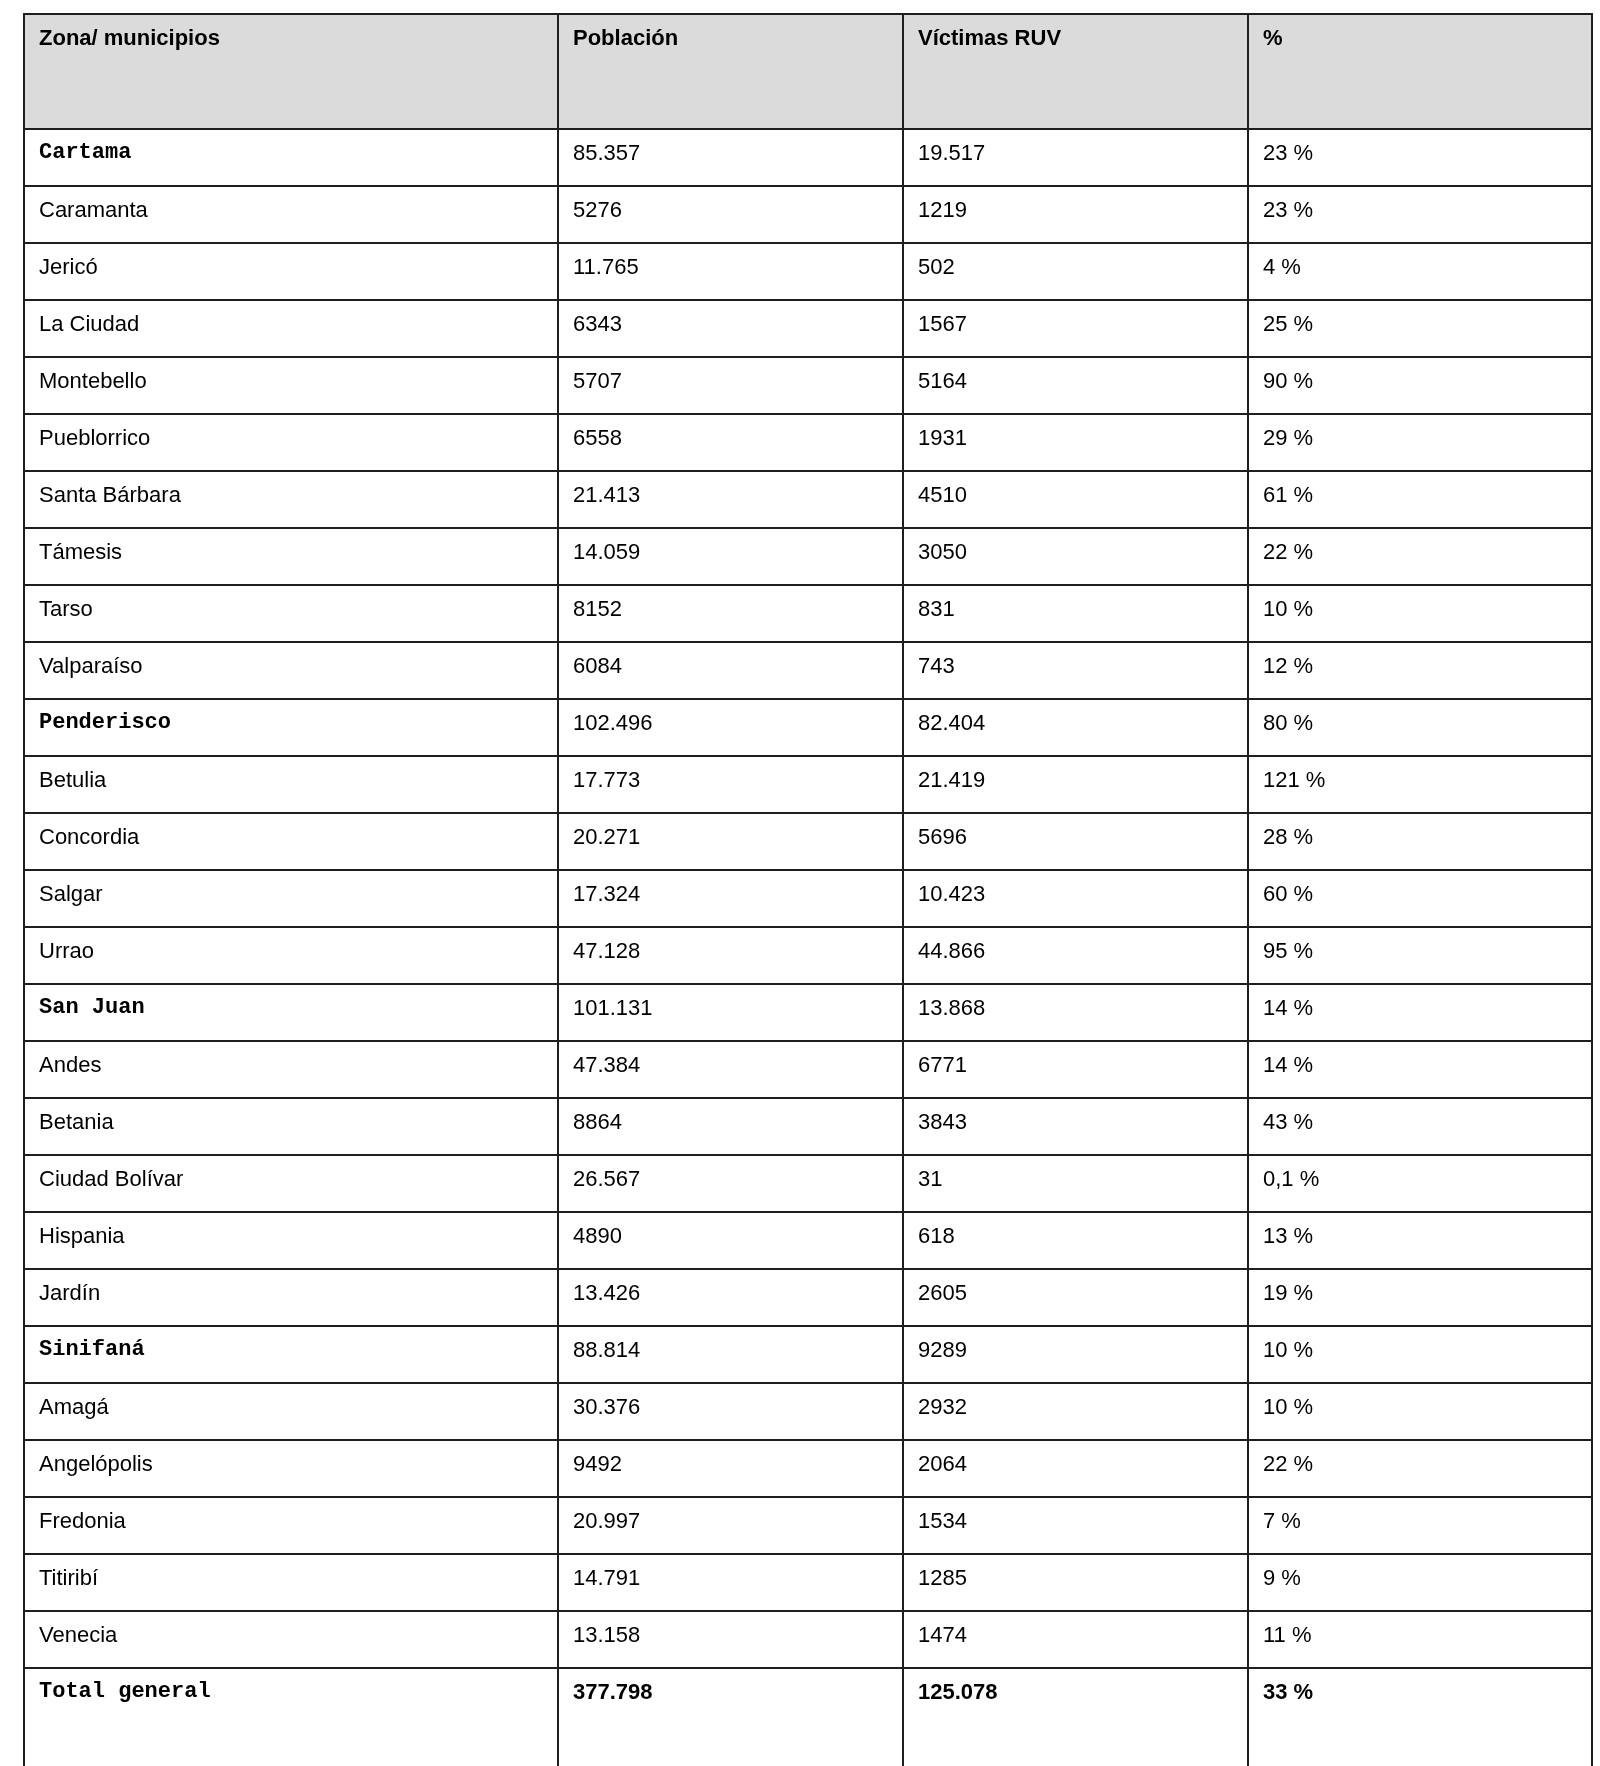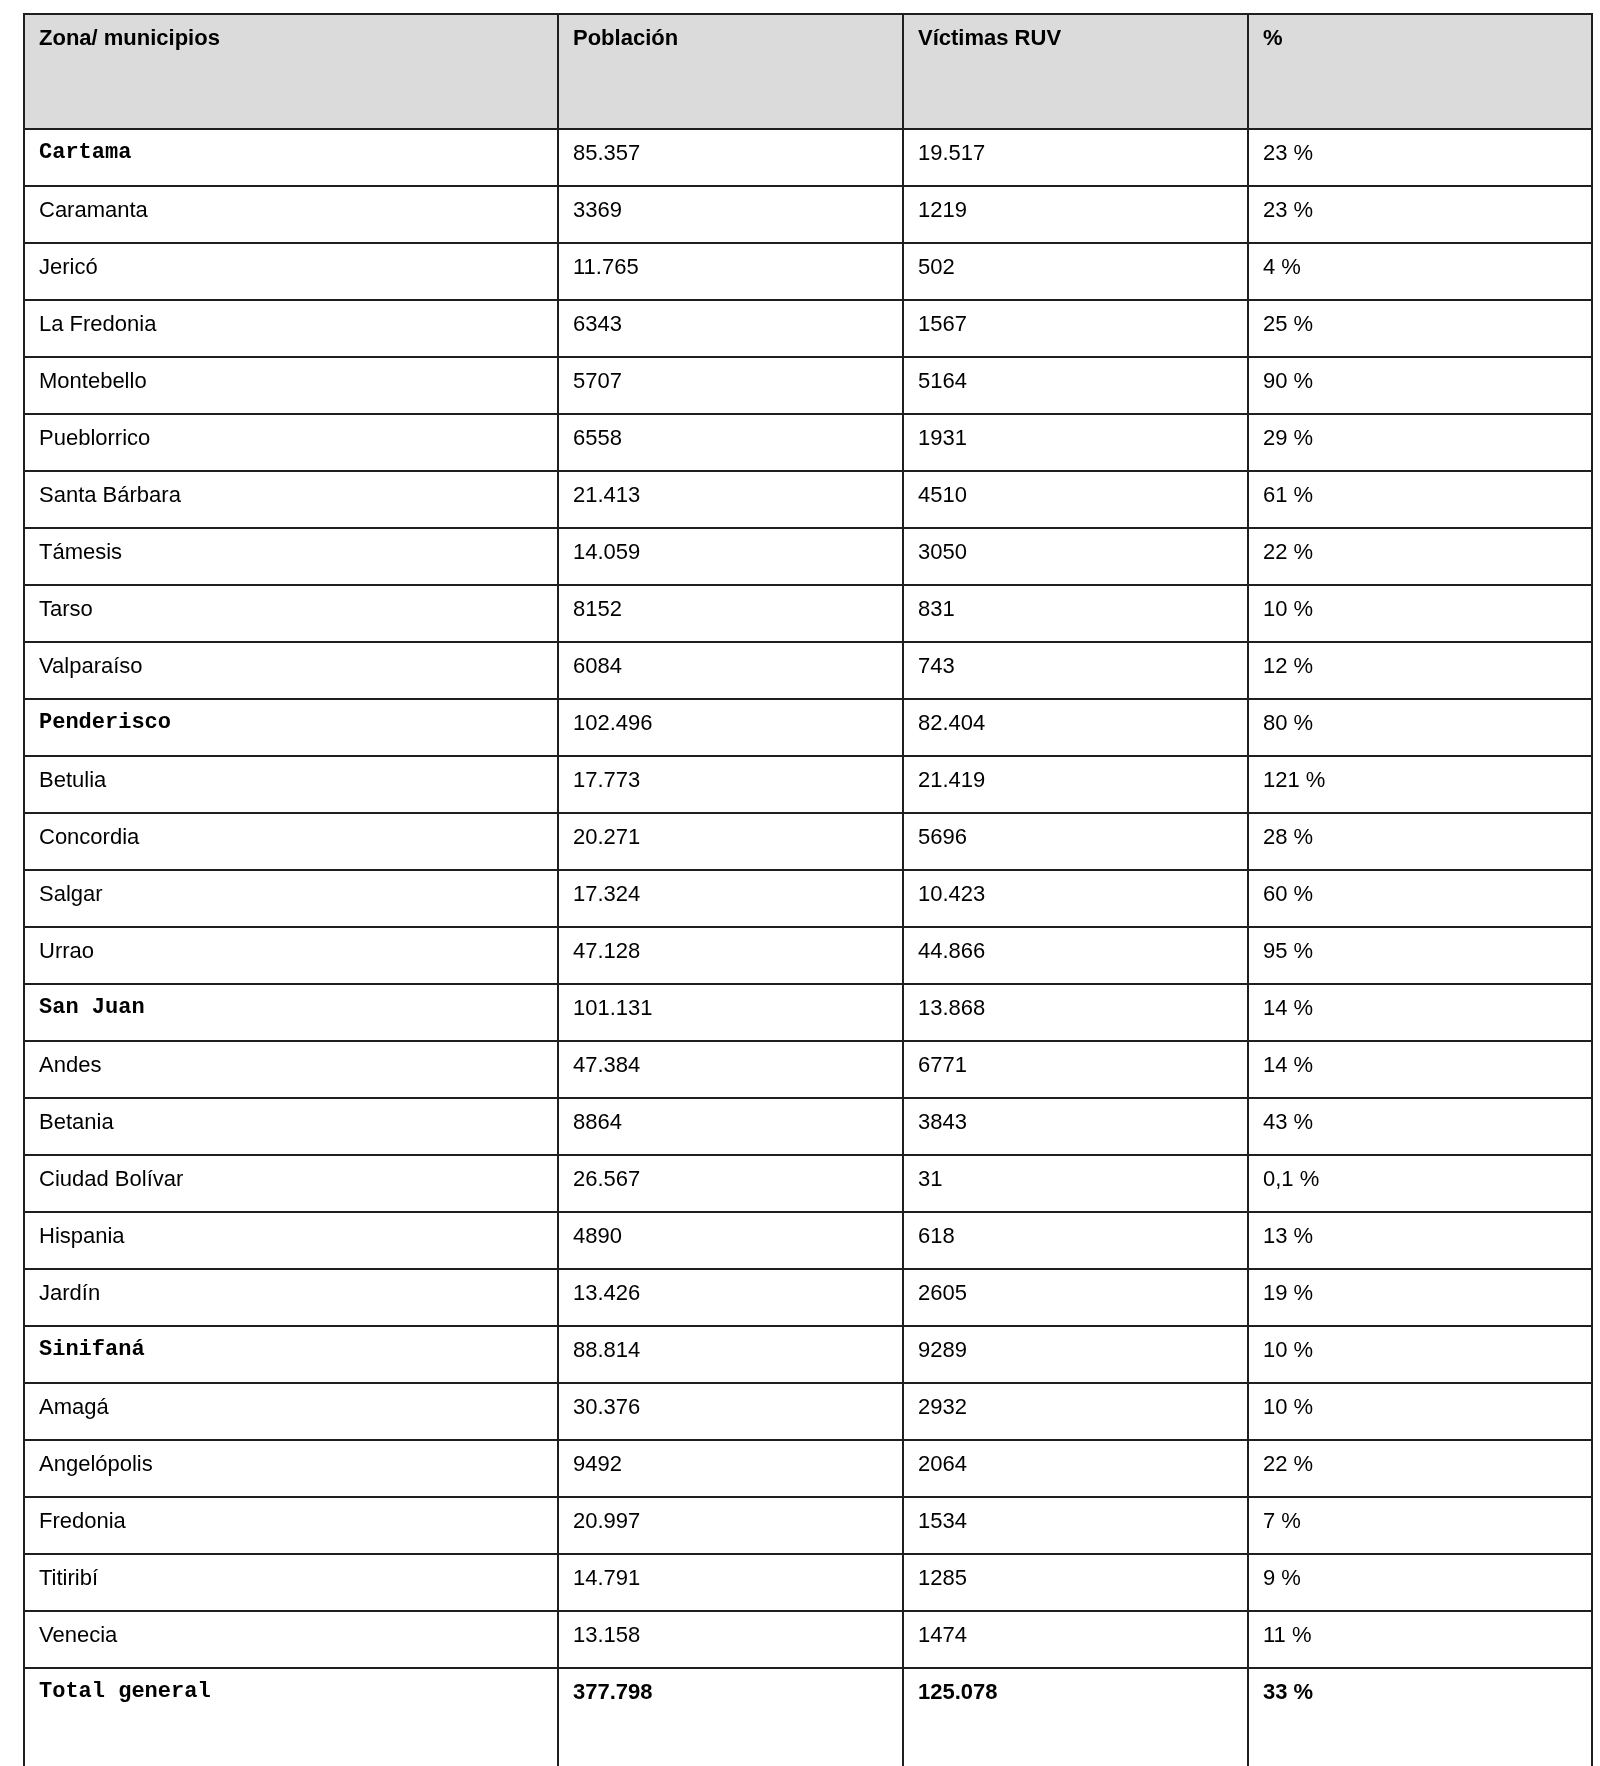--- a/index.html
+++ b/index.html
@@ -66,32 +66,32 @@
   </thead>
   <tbody>
       <tr class="zone-row">
     <td>Cartama</td>
     <td>85.357</td>
     <td>19.517</td>
     <td>23 %</td>
   </tr>
       <tr>
     <td>Caramanta</td>
-    <td>3369</td>
+    <td>5276</td>
     <td>1219</td>
     <td>23 %</td>
   </tr>
       <tr>
     <td>Jericó</td>
     <td>11.765</td>
     <td>502</td>
     <td>4 %</td>
   </tr>
       <tr>
-    <td>La Fredonia</td>
+    <td>La Ciudad</td>
     <td>6343</td>
     <td>1567</td>
     <td>25 %</td>
   </tr>
       <tr>
     <td>Montebello</td>
     <td>5707</td>
     <td>5164</td>
     <td>90 %</td>
   </tr>

